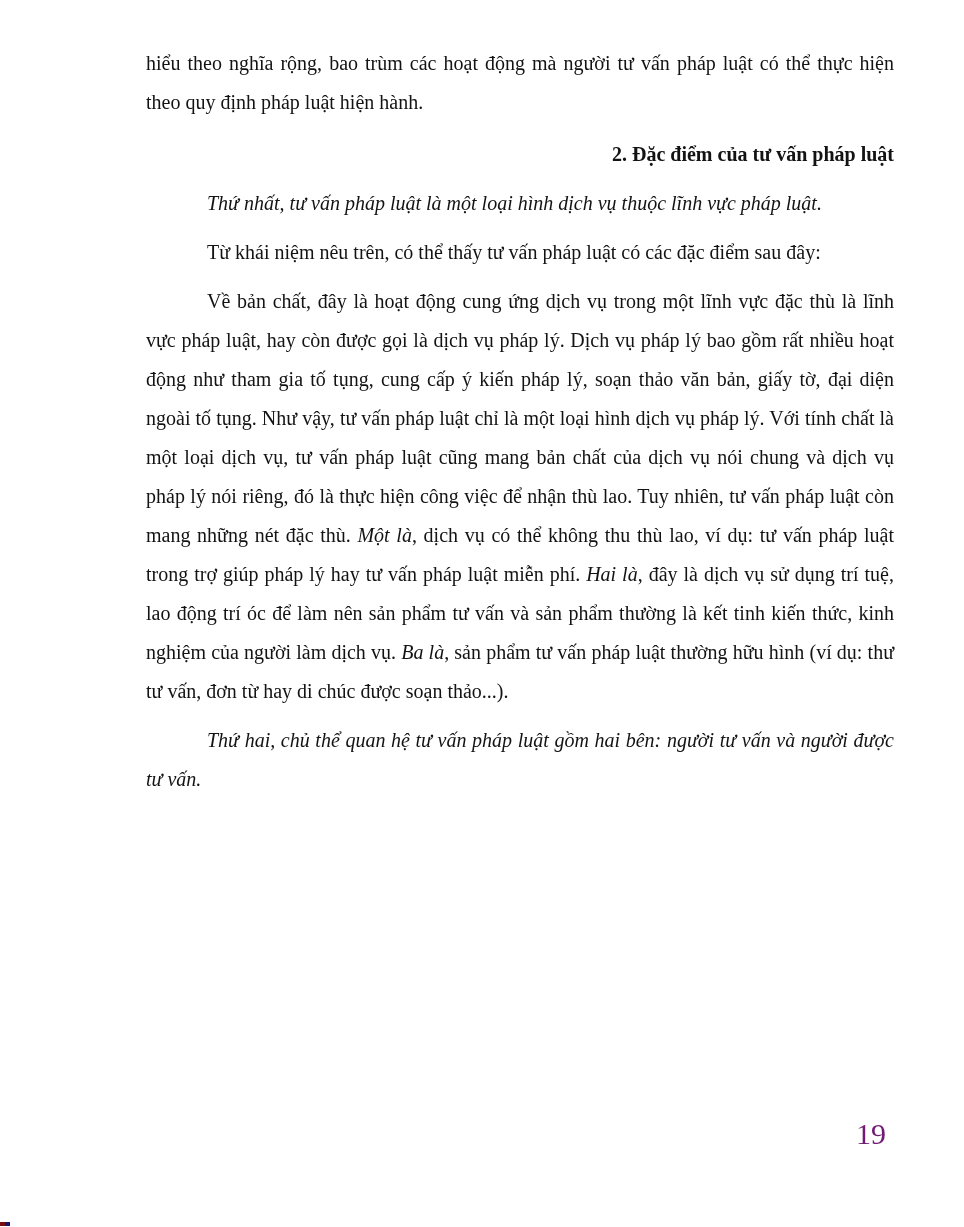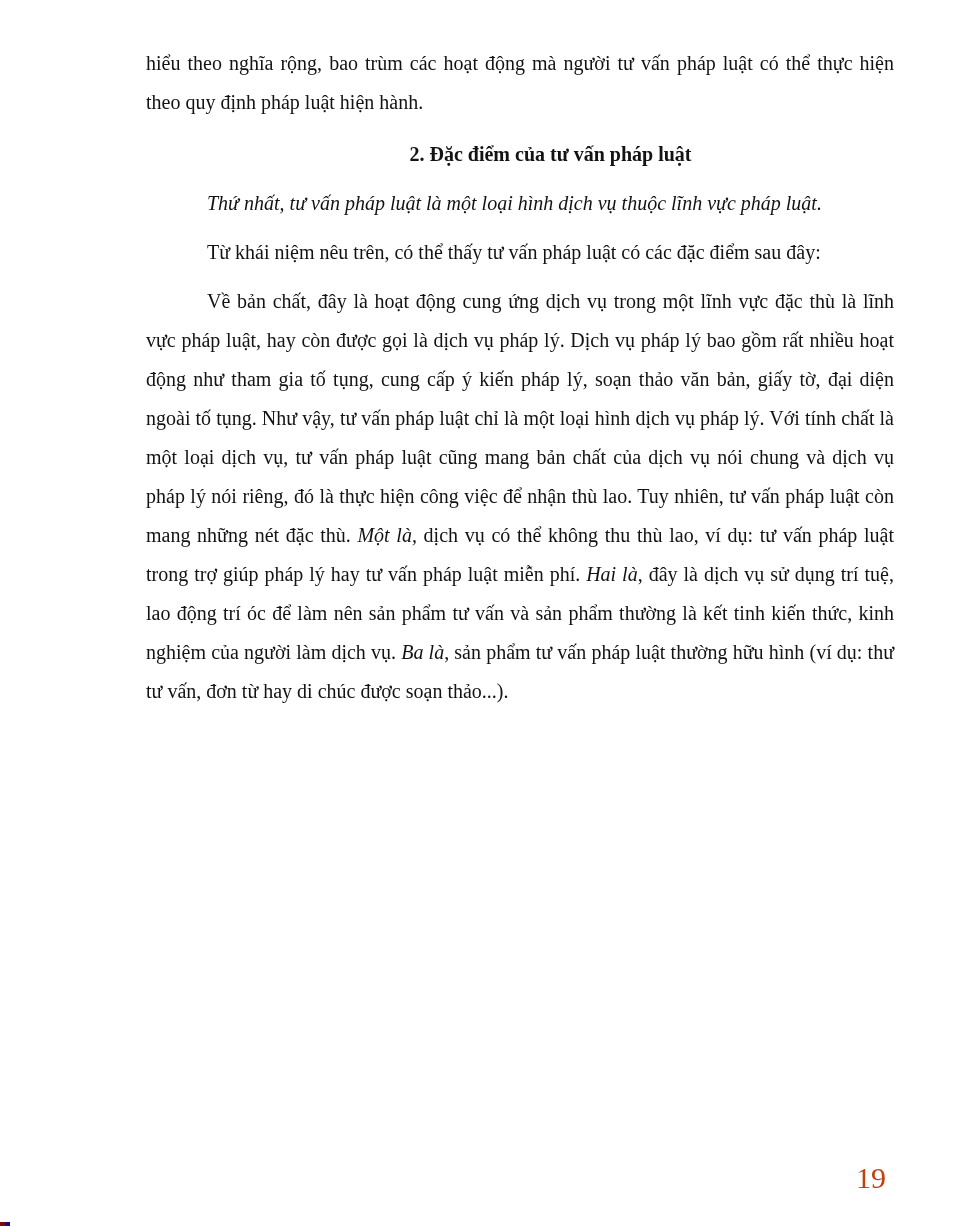--- a/index.html
+++ b/index.html
@@ -28,53 +28,54 @@
   .para {
     margin: 0;
     padding: 0;
   }
   .para + .para {
     margin-top: 10px;
   }
   .para.heading {
     margin-top: 13px;
     margin-bottom: 2px;
-    text-align: center;
+    text-align: right;
   }
   .para.indent {
     text-indent: 61px;
   }
   .seg-normal { font-style: normal; font-weight: normal; }
   .seg-bold   { font-weight: bold; }
   .seg-italic { font-style: italic; }
   .page-number {
     position: absolute;
-    top: 1160px;
+    top: 1116px;
     left: 856px;
     width: 40px;
     font-size: 30px;
     line-height: 36px;
     text-align: left;
-    color: #c2410c;
+    color: #701a75;
   }
   .scan-artifact {
     position: absolute;
     left: 0;
     top: 1222px;
     width: 10px;
     height: 4px;
     background: linear-gradient(90deg, #7a0d12 0%, #7a0d12 45%, #1b1464 55%, #1b1464 100%);
   }
 </style>
 </head>
 <body>
 
 <div class="page">
   <div class="text-block">
       <p class="para body"><span class="seg-normal">hiểu theo nghĩa rộng, bao trùm các hoạt động mà người tư vấn pháp luật có thể thực hiện theo quy định pháp luật hiện hành.</span></p>
       <p class="para heading indent"><span class="seg-bold">2. Đặc điểm của tư vấn pháp luật</span></p>
       <p class="para body indent"><span class="seg-italic">Thứ nhất, tư vấn pháp luật là một loại hình dịch vụ thuộc lĩnh vực pháp luật.</span></p>
       <p class="para body indent"><span class="seg-normal">Từ khái niệm nêu trên, có thể thấy tư vấn pháp luật có các đặc điểm sau đây:</span></p>
       <p class="para body indent"><span class="seg-normal">Về bản chất, đây là hoạt động cung ứng dịch vụ trong một lĩnh vực đặc thù là lĩnh vực pháp luật, hay còn được gọi là dịch vụ pháp lý. Dịch vụ pháp lý bao gồm rất nhiều hoạt động như tham gia tố tụng, cung cấp ý kiến pháp lý, soạn thảo văn bản, giấy tờ, đại diện ngoài tố tụng. Như vậy, tư vấn pháp luật chỉ là một loại hình dịch vụ pháp lý. Với tính chất là một loại dịch vụ, tư vấn pháp luật cũng mang bản chất của dịch vụ nói chung và dịch vụ pháp lý nói riêng, đó là thực hiện công việc để nhận thù lao. Tuy nhiên, tư vấn pháp luật còn mang những nét đặc thù. </span><span class="seg-italic">Một là</span><span class="seg-normal">, dịch vụ có thể không thu thù lao, ví dụ: tư vấn pháp luật trong trợ giúp pháp lý hay tư vấn pháp luật miễn phí. </span><span class="seg-italic">Hai là</span><span class="seg-normal">, đây là dịch vụ sử dụng trí tuệ, lao động trí óc để làm nên sản phẩm tư vấn và sản phẩm thường là kết tinh kiến thức, kinh nghiệm của người làm dịch vụ. </span><span class="seg-italic">Ba là</span><span class="seg-normal">, sản phẩm tư vấn pháp luật thường hữu hình (ví dụ: thư tư vấn, đơn từ hay di chúc được soạn thảo...).</span></p>
+      <p class="para body indent"><span class="seg-italic">Thứ hai, chủ thể quan hệ tư vấn pháp luật gồm hai bên: người tư vấn và người được tư vấn.</span></p>
     </div>
   <div class="page-number">19</div>
   <div class="scan-artifact"></div>
 </div>
 
 </body></html>

